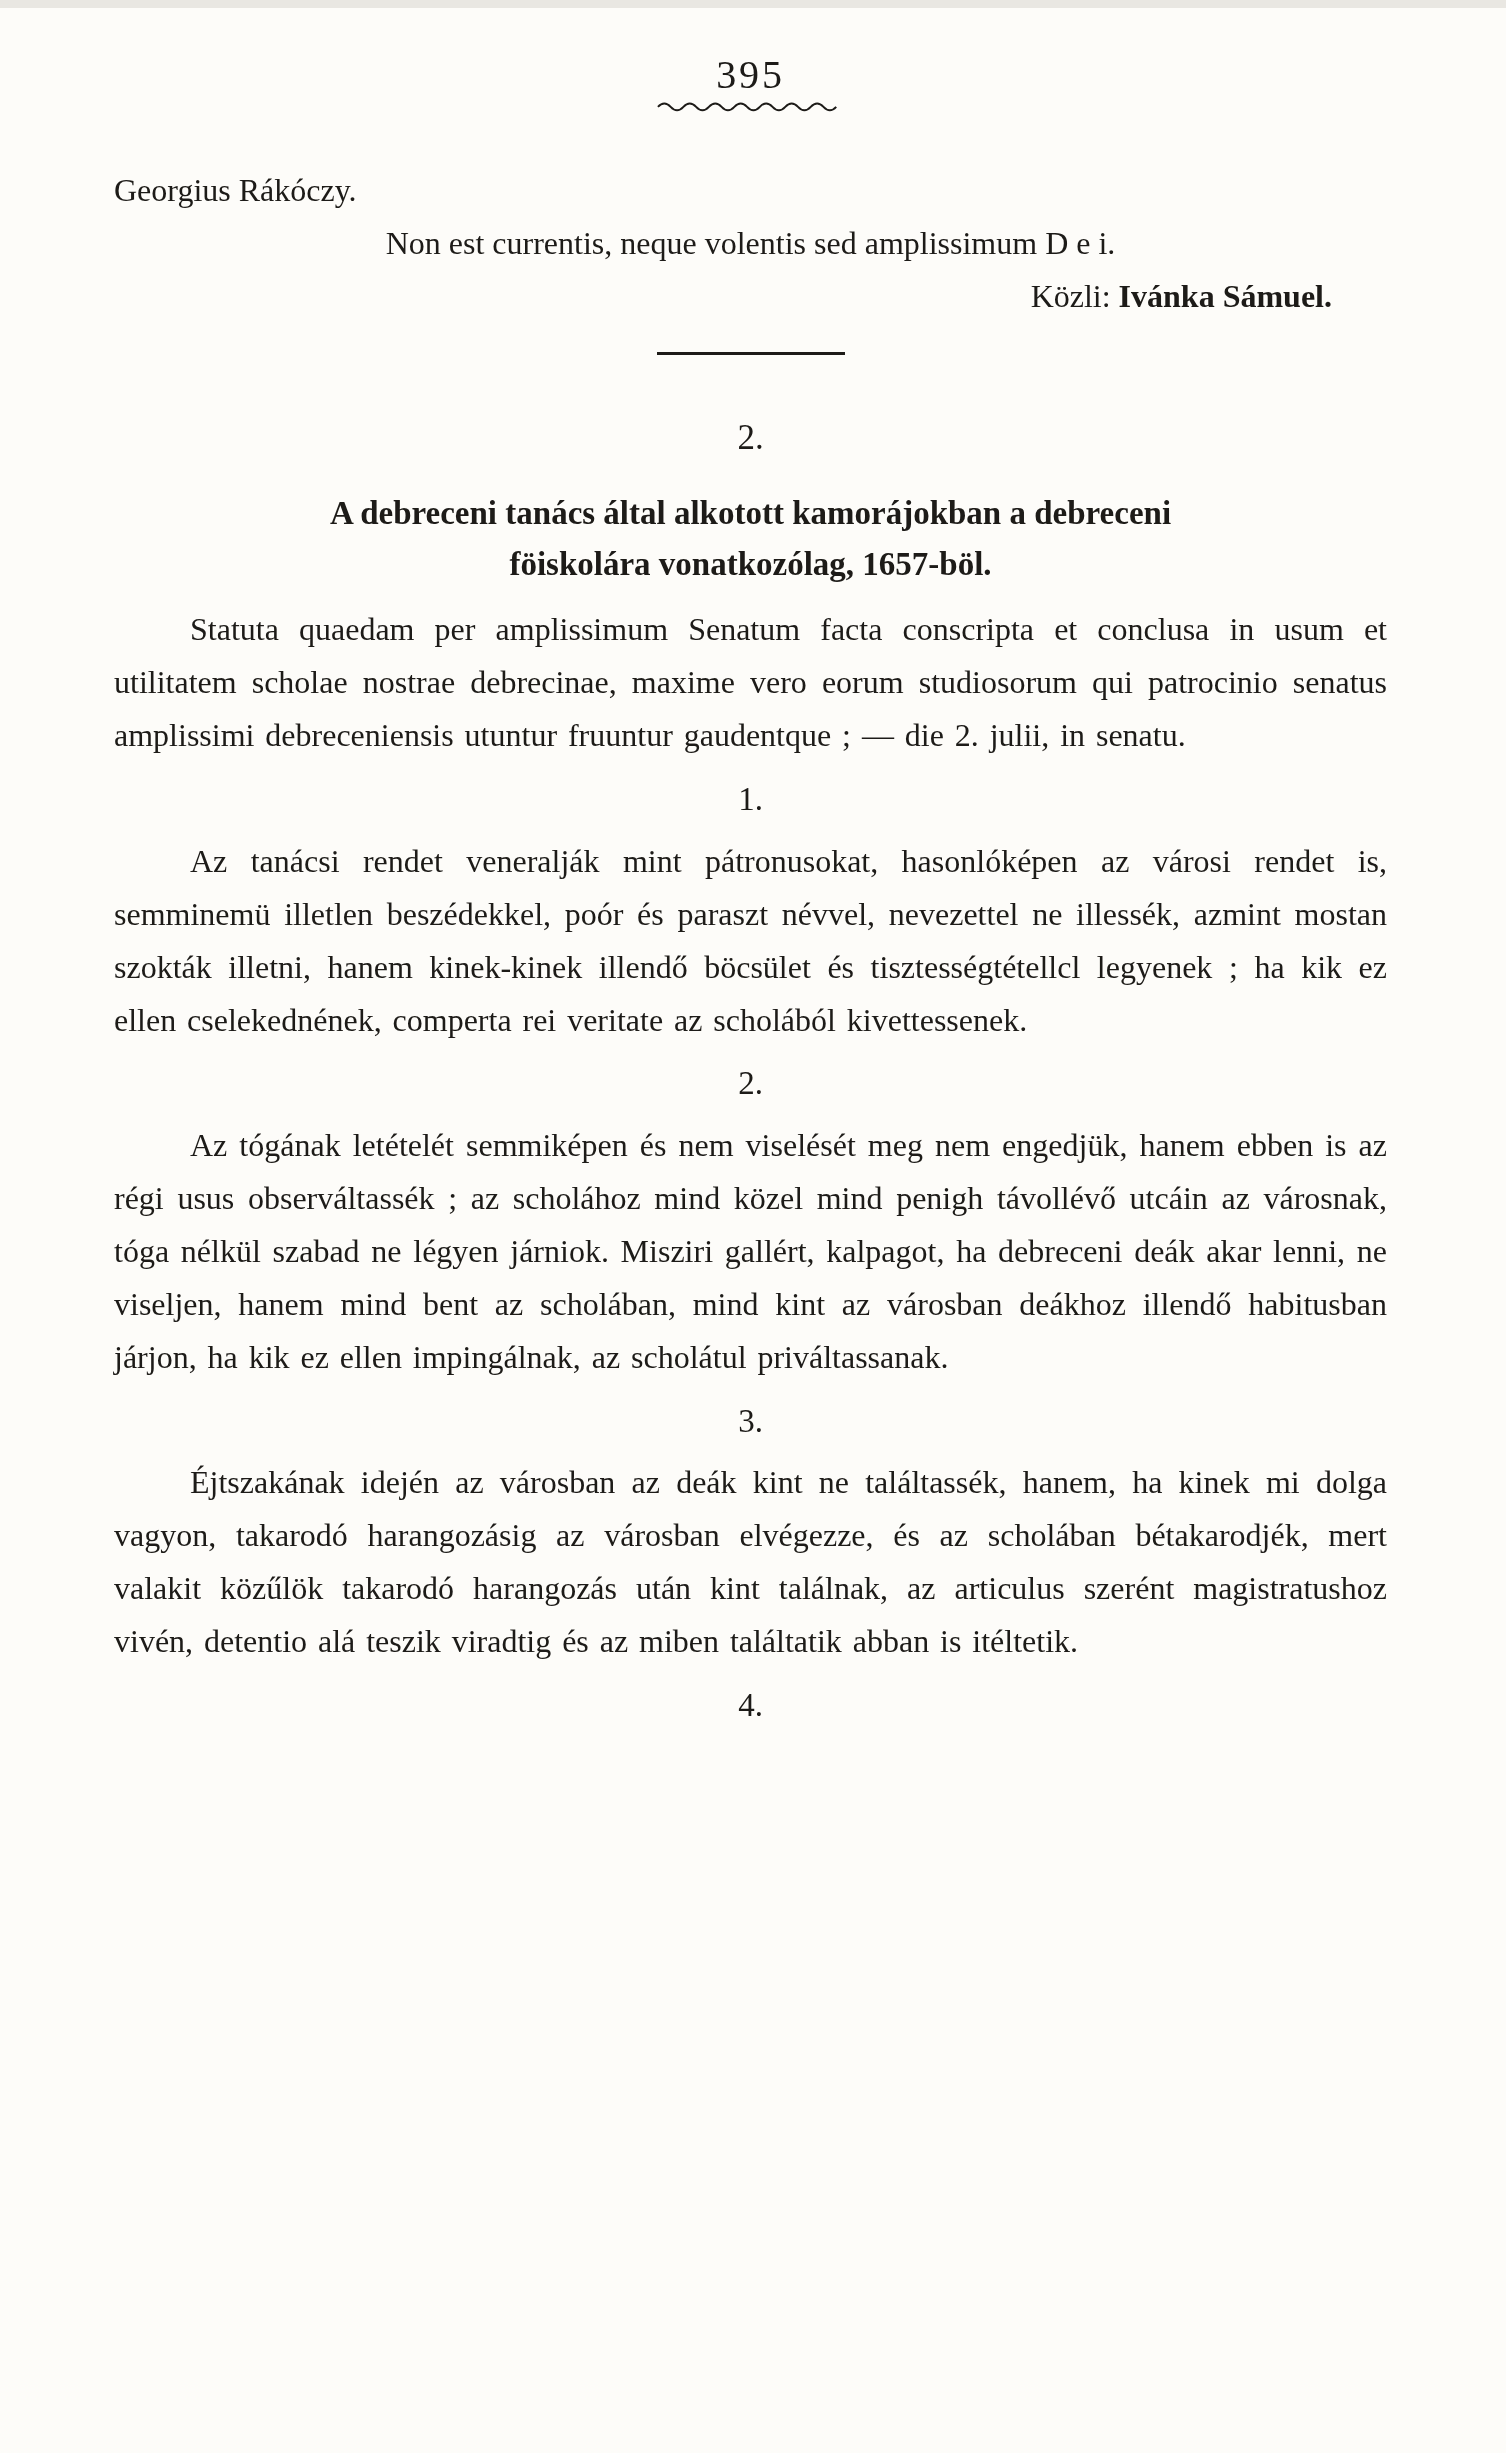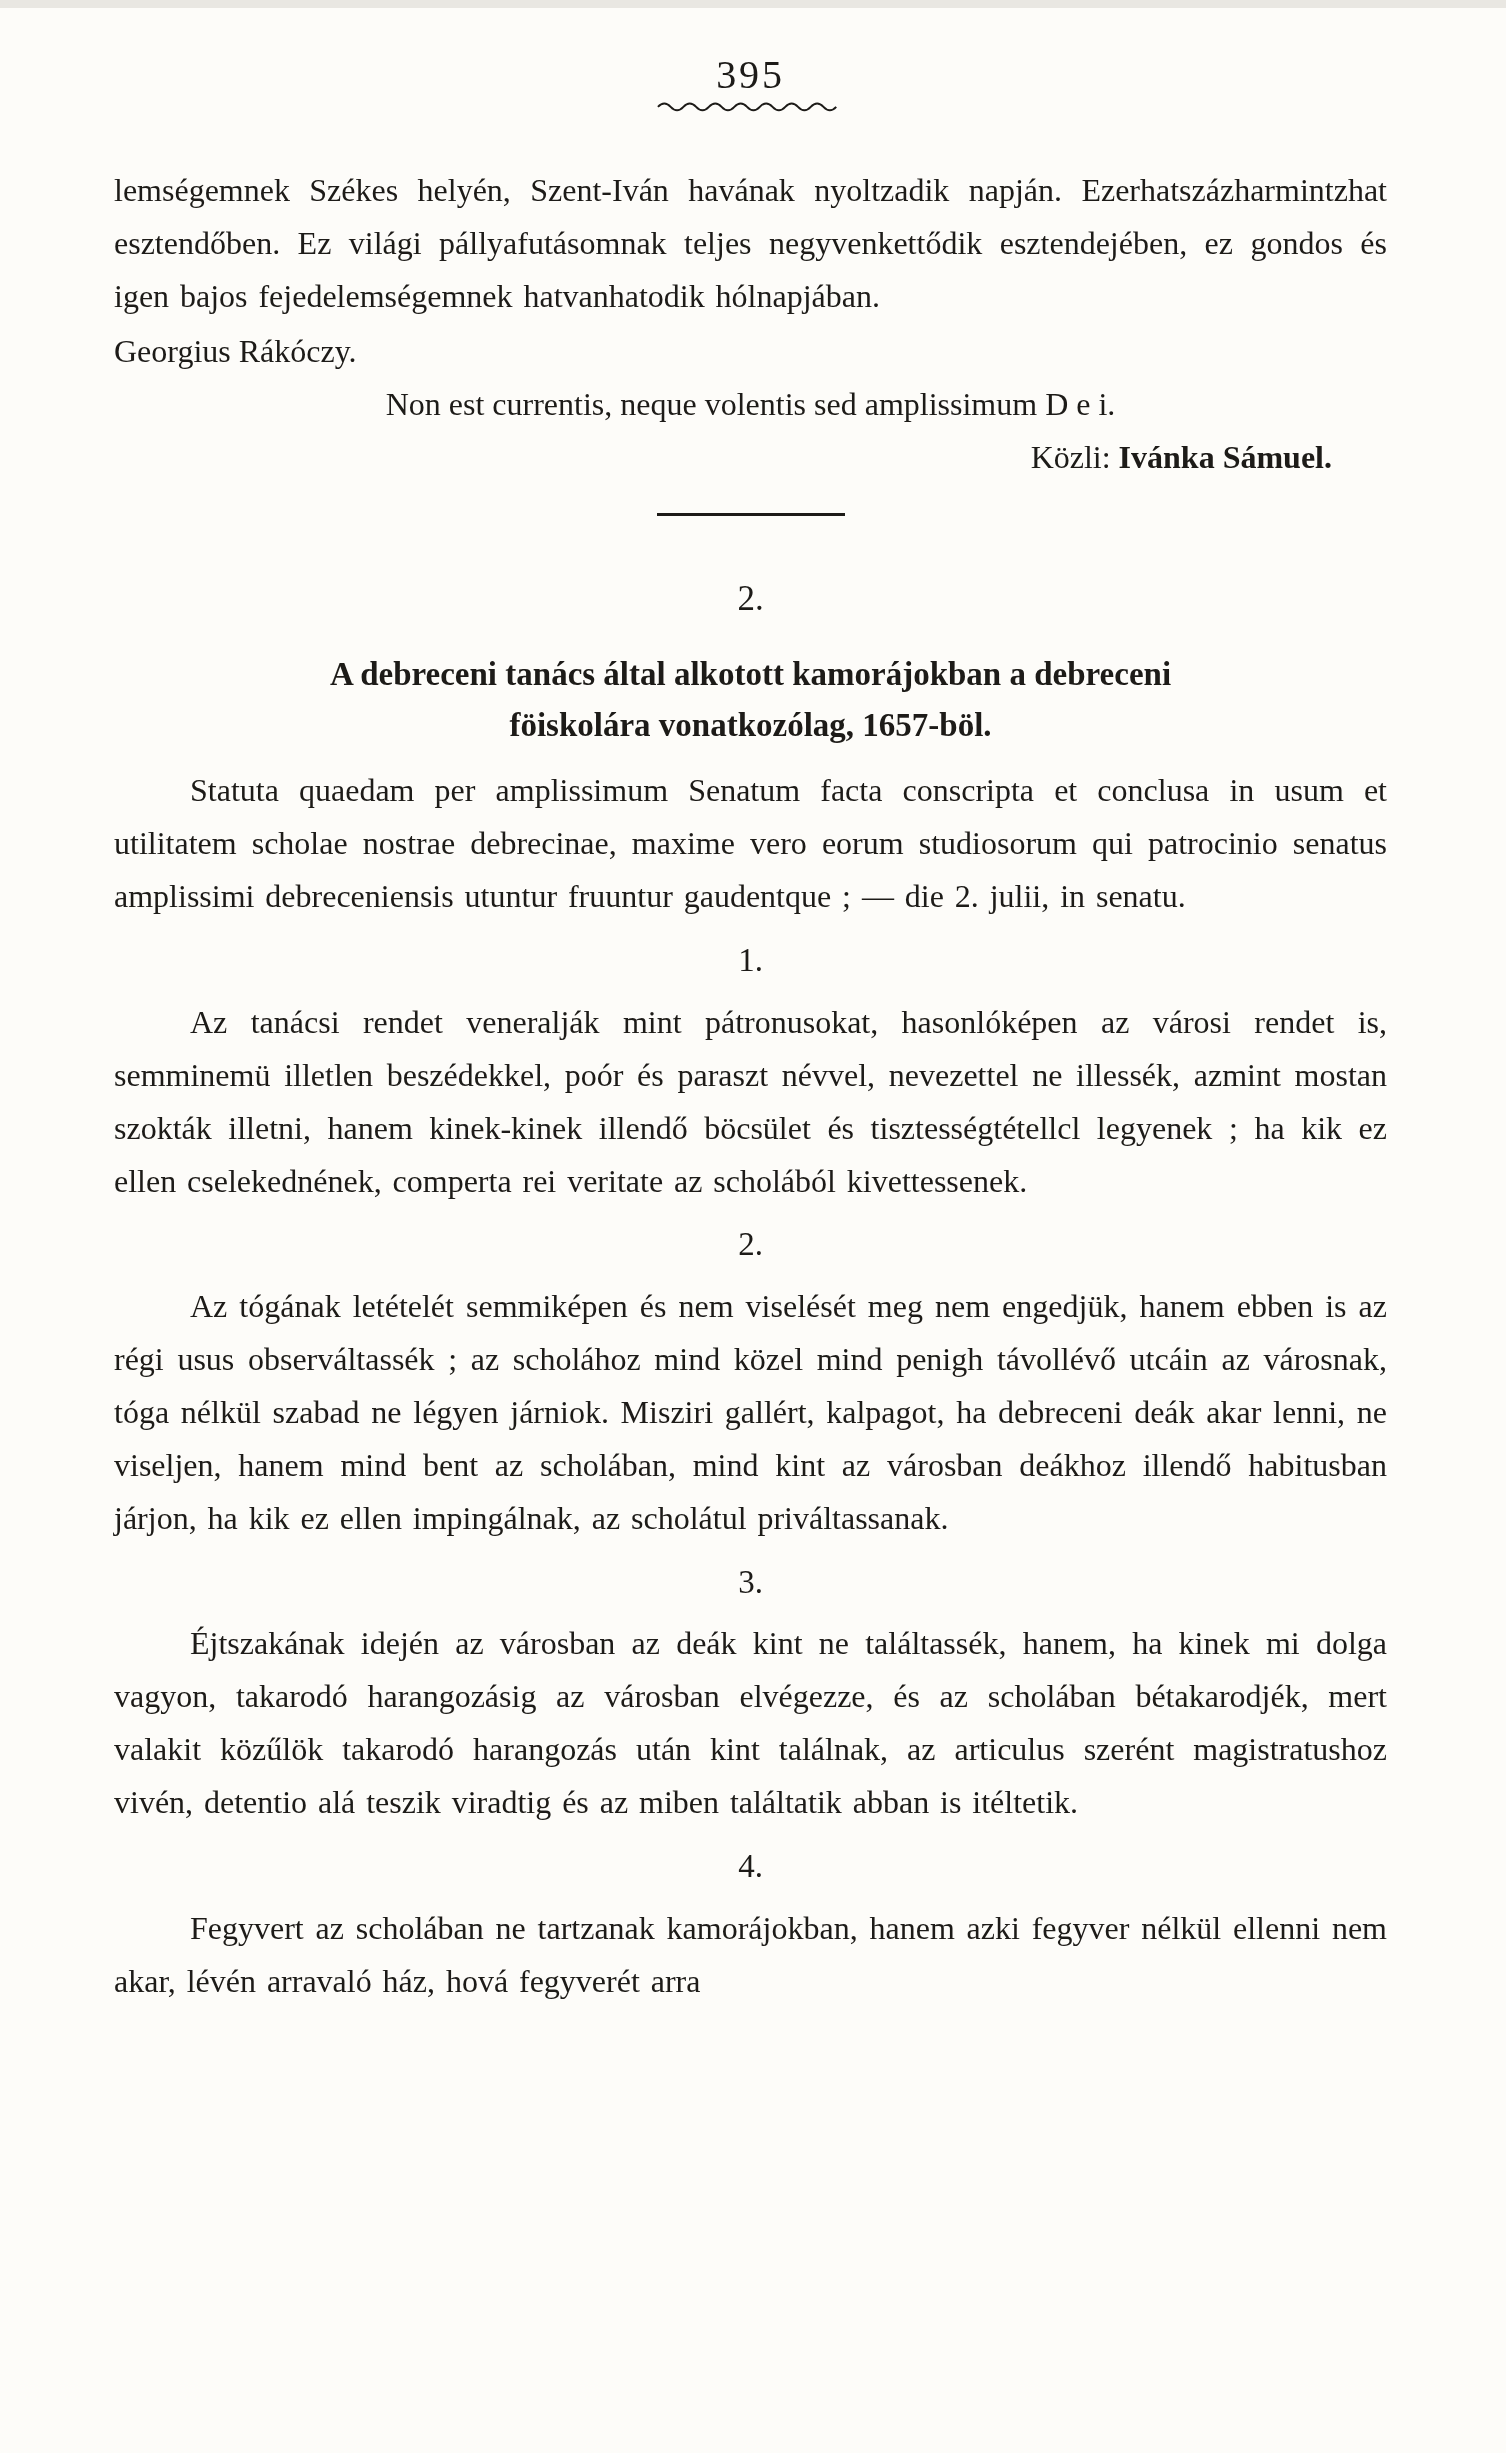--- a/index.html
+++ b/index.html
@@ -92,21 +92,20 @@
 
 <div class="page">
 
   <header class="page-head">
     <div class="page-number">395</div>
     <svg class="flourish" width="192" height="15.7" viewBox="0 0 196 16" aria-hidden="true">
       <path d="M3 8 q6.5 -7 13 0 t13 0 t13 0 t13 0 t13 0 t13 0 t13 0 t13 0 t13 0 t13 0 t13 0 t13 0 t13 0 t13 0" fill="none" stroke="#1d1b18" stroke-width="2"></path>
     </svg>
   </header>
 
-  <p class="body-par no-indent">lemségemnek Székes helyén, Szent-Iván havának nyoltzadik napján. Ezerhatszázharmintzhat esztendőben. Ez világi pállyafutásomnak teljes negyvenkettődik esztendejében, ez gondos és igen bajos fejedelemségemnek hatvanhatodik hólnapjában.</p>
 
   <p class="signature">Georgius Rákóczy.</p>
 
   <p class="motto">Non est currentis, neque volentis sed amplissimum D e i.</p>
 
   <p class="contributor">
     <span>Közli:</span>
     <b>Ivánka Sámuel.</b>
   </p>
 
@@ -124,16 +123,15 @@
   <div class="sec-num">1.</div>
   <p class="body-par">Az tanácsi rendet veneralják mint pátronusokat, hasonlóképen az városi rendet is, semminemü illetlen beszédekkel, poór és paraszt névvel, nevezettel ne illessék, azmint mostan szokták illetni, hanem kinek-kinek illendő böcsület és tisztességtétellcl legyenek ; ha kik ez ellen cselekednének, comperta rei veritate az scholából kivettessenek.</p>
 
   <div class="sec-num">2.</div>
   <p class="body-par">Az tógának letételét semmiképen és nem viselését meg nem engedjük, hanem ebben is az régi usus observáltassék ; az scholához mind közel mind penigh távollévő utcáin az városnak, tóga nélkül szabad ne légyen járniok. Misziri gallért, kalpagot, ha debreceni deák akar lenni, ne viseljen, hanem mind bent az scholában, mind kint az városban deákhoz illendő habitusban járjon, ha kik ez ellen impingálnak, az scholátul priváltassanak.</p>
 
   <div class="sec-num">3.</div>
   <p class="body-par">Éjtszakának idején az városban az deák kint ne találtassék, hanem, ha kinek mi dolga vagyon, takarodó harangozásig az városban elvégezze, és az scholában bétakarodjék, mert valakit közűlök takarodó harangozás után kint találnak, az articulus szerént magistratushoz vivén, detentio alá teszik viradtig és az miben találtatik abban is itéltetik.</p>
 
   <div class="sec-num">4.</div>
-  <p class="body-par">Fegyvert az scholában ne tartzanak kamorájokban, hanem azki fegyver nélkül ellenni nem akar, lévén arravaló ház, hová fegyverét arra</p>
 
 </div>
 
 
 </body></html>

